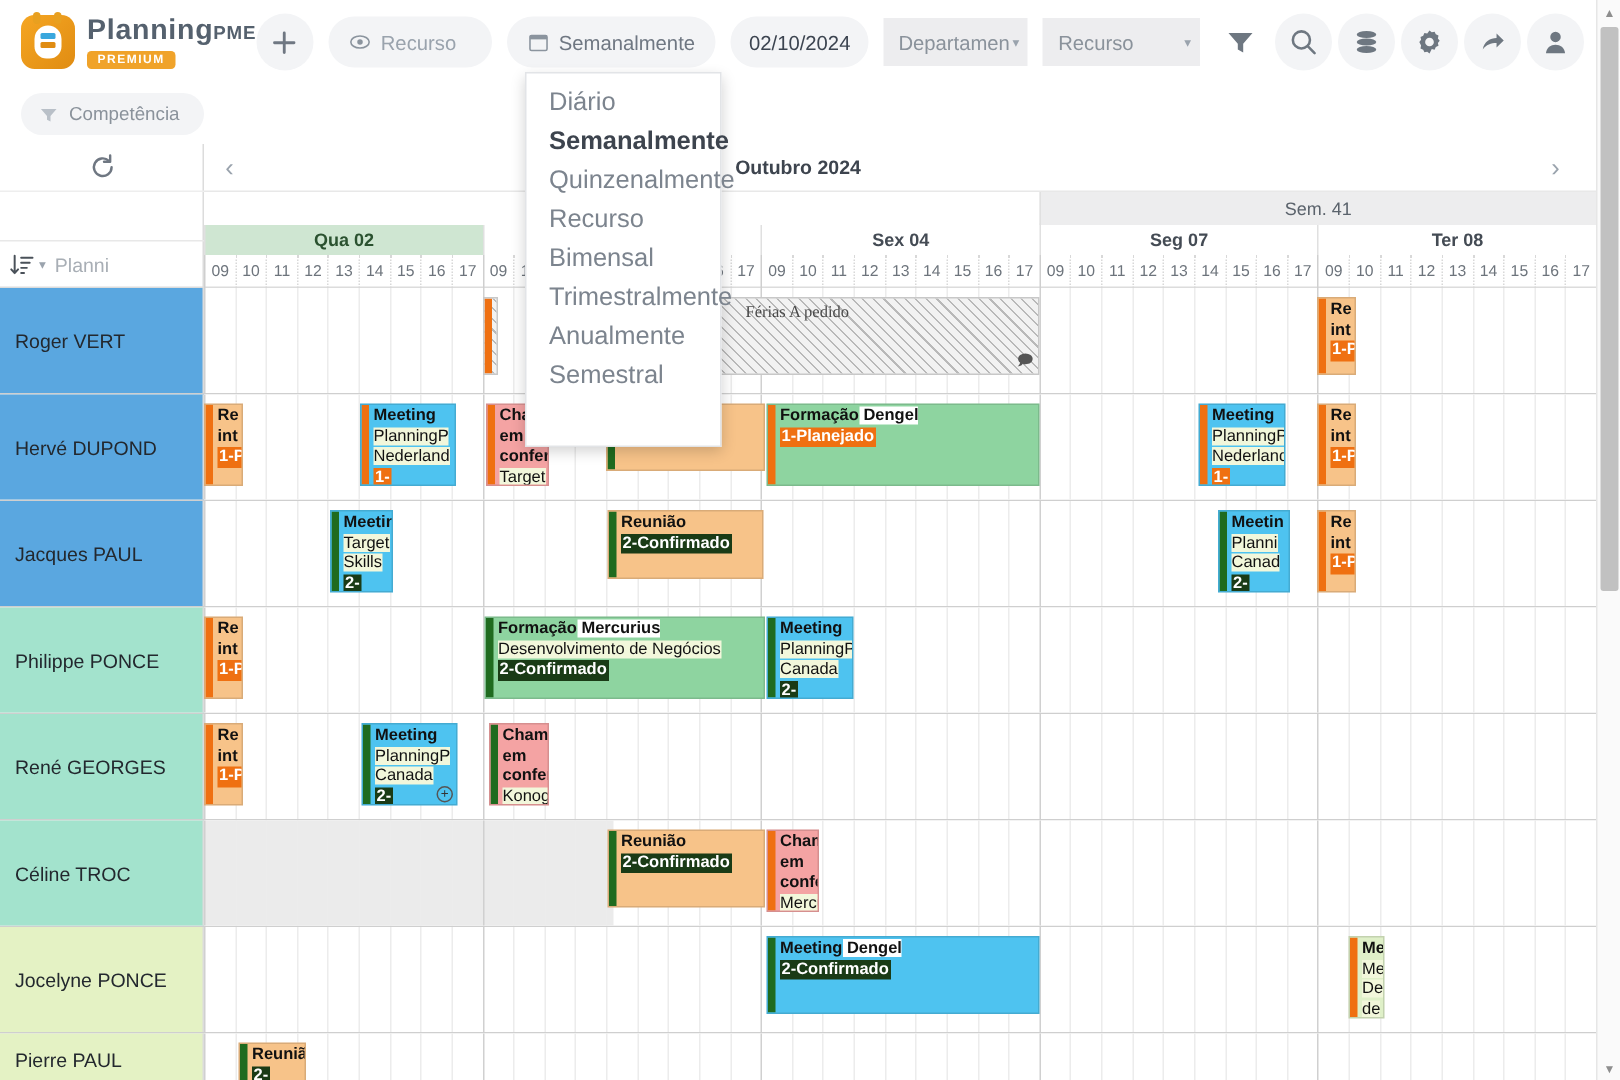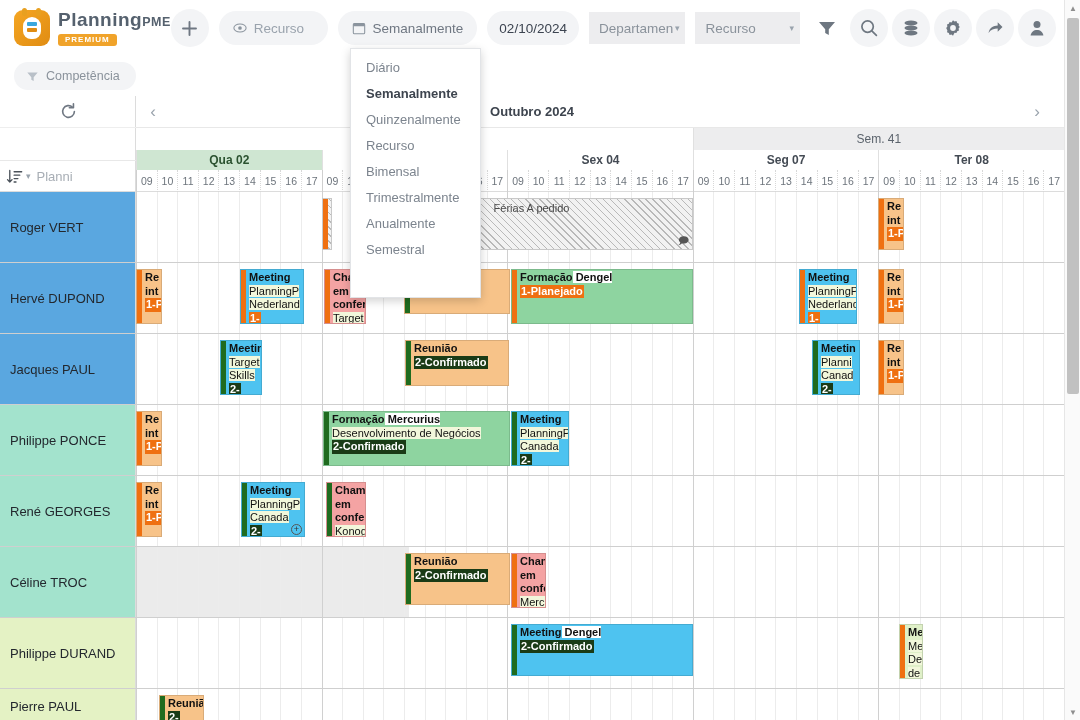--- a/index.html
+++ b/index.html
@@ -88,21 +88,21 @@
   .comp-pill .ic { margin-right: 7px; color:#b9c0c8; display:flex; }
 
   
   #view-menu {
     position: absolute; left: 350px; top: 48px; width: 131px; height: 250px;
     background:#fff; border:1px solid #e2e4e7;
     box-shadow: 0 3px 9px rgba(0,0,0,.18); z-index: 60; padding: 6px 0;
   }
   .vm-item {
     height: 26px; line-height: 26px; padding-left: 15px;
-    font-size: 13px; color:#7c848e; cursor:pointer; white-space:nowrap;
+    font-size: 17px; color:#7c848e; cursor:pointer; white-space:nowrap;
   }
   .vm-item.sel { color:#3d444e; font-weight:bold; }
 
   
   #grid { position:absolute; left:0; top:96px; width:1064px; height:624px; overflow:hidden; }
 
   
   #navstrip {
     position:absolute; left:0; top:0; width:1064px; height:32px;
     background:#fff; border-bottom:1px solid #e8e8e8;
@@ -199,20 +199,21 @@
     border:1px solid #555; border-radius:50%; color:#333; font-size:9px;
     line-height:9px; text-align:center;
   }
 
   .ev.hatched {
     background-color: #f2f2f2;
     background-image: repeating-linear-gradient(45deg,
       rgba(0,0,0,0) 0px, rgba(0,0,0,0) 4px,
       #b9b9b9 4px, #b9b9b9 5px);
     border:1px solid #c8c8c8;
+    font-family:Liberation Serif, serif;
   }
   .ev.hatched .lbl {
     position:absolute; left:0; right:0; top:3px; text-align:center;
     font-size:11px; color:#4a4a4a;
   }
   .ev .cmt { position:absolute; right:3px; bottom:2px; font-size:11px; color:#555; }
 
   
   #vscroll { position:absolute; right:0; top:0; width:16px; height:720px; background:#fafafa; border-left:1px solid #e6e6e6; }
   #vscroll .arw {
@@ -900,21 +901,21 @@
               <div class="t1"><span>Cham</span></div>
               <div class="t1">em</div>
               <div class="t1">confer</div>
               <div class="t2"><span class="hl">Mercu</span></div>
             </div>
           </div>
         </div>
       </div>
       <div class="res-row" style="top: 426px; height: 71px;">
         <div class="res-label" style="background: rgb(228, 242, 196);">
-          <span>Philippe DURAND</span>
+          <span>Jocelyne PONCE</span>
         </div>
         <div class="res-track">
           <div class="vline day" style="left: 0px;"></div>
           <div class="vline" style="left: 20.6222px;"></div>
           <div class="vline" style="left: 41.2444px;"></div>
           <div class="vline" style="left: 61.8667px;"></div>
           <div class="vline" style="left: 82.4889px;"></div>
           <div class="vline" style="left: 103.111px;"></div>
           <div class="vline" style="left: 123.733px;"></div>
           <div class="vline" style="left: 144.356px;"></div>

